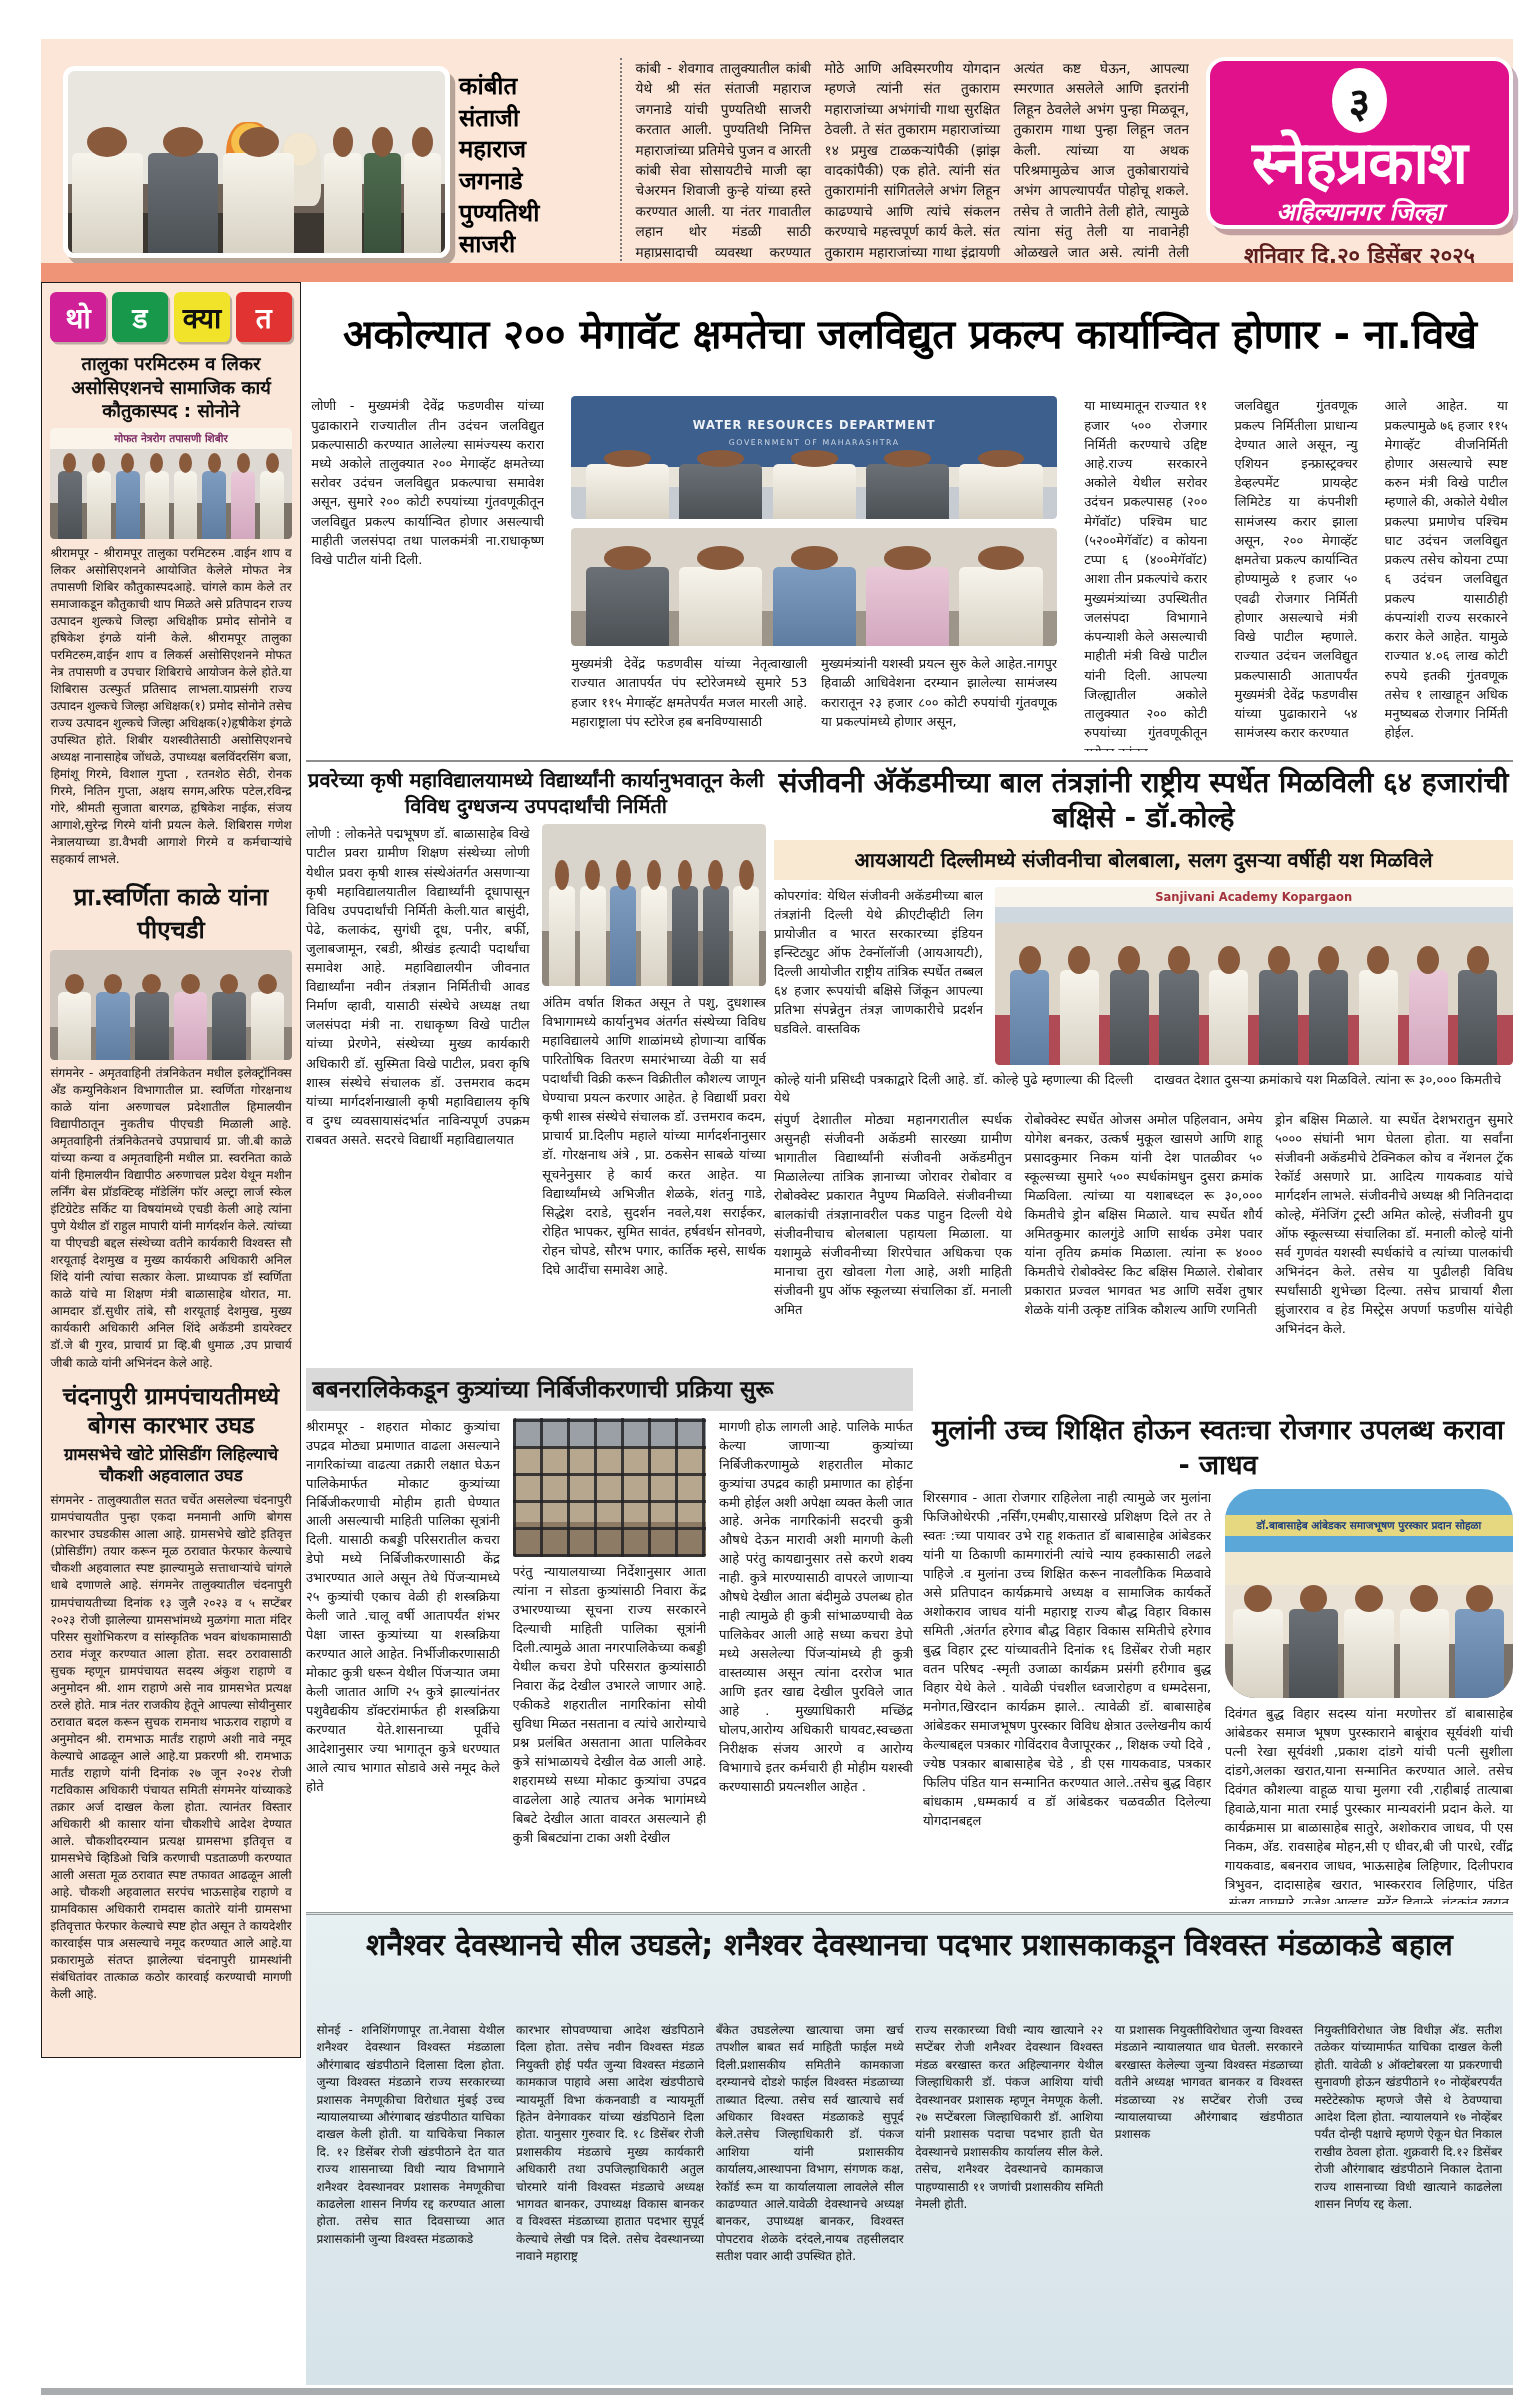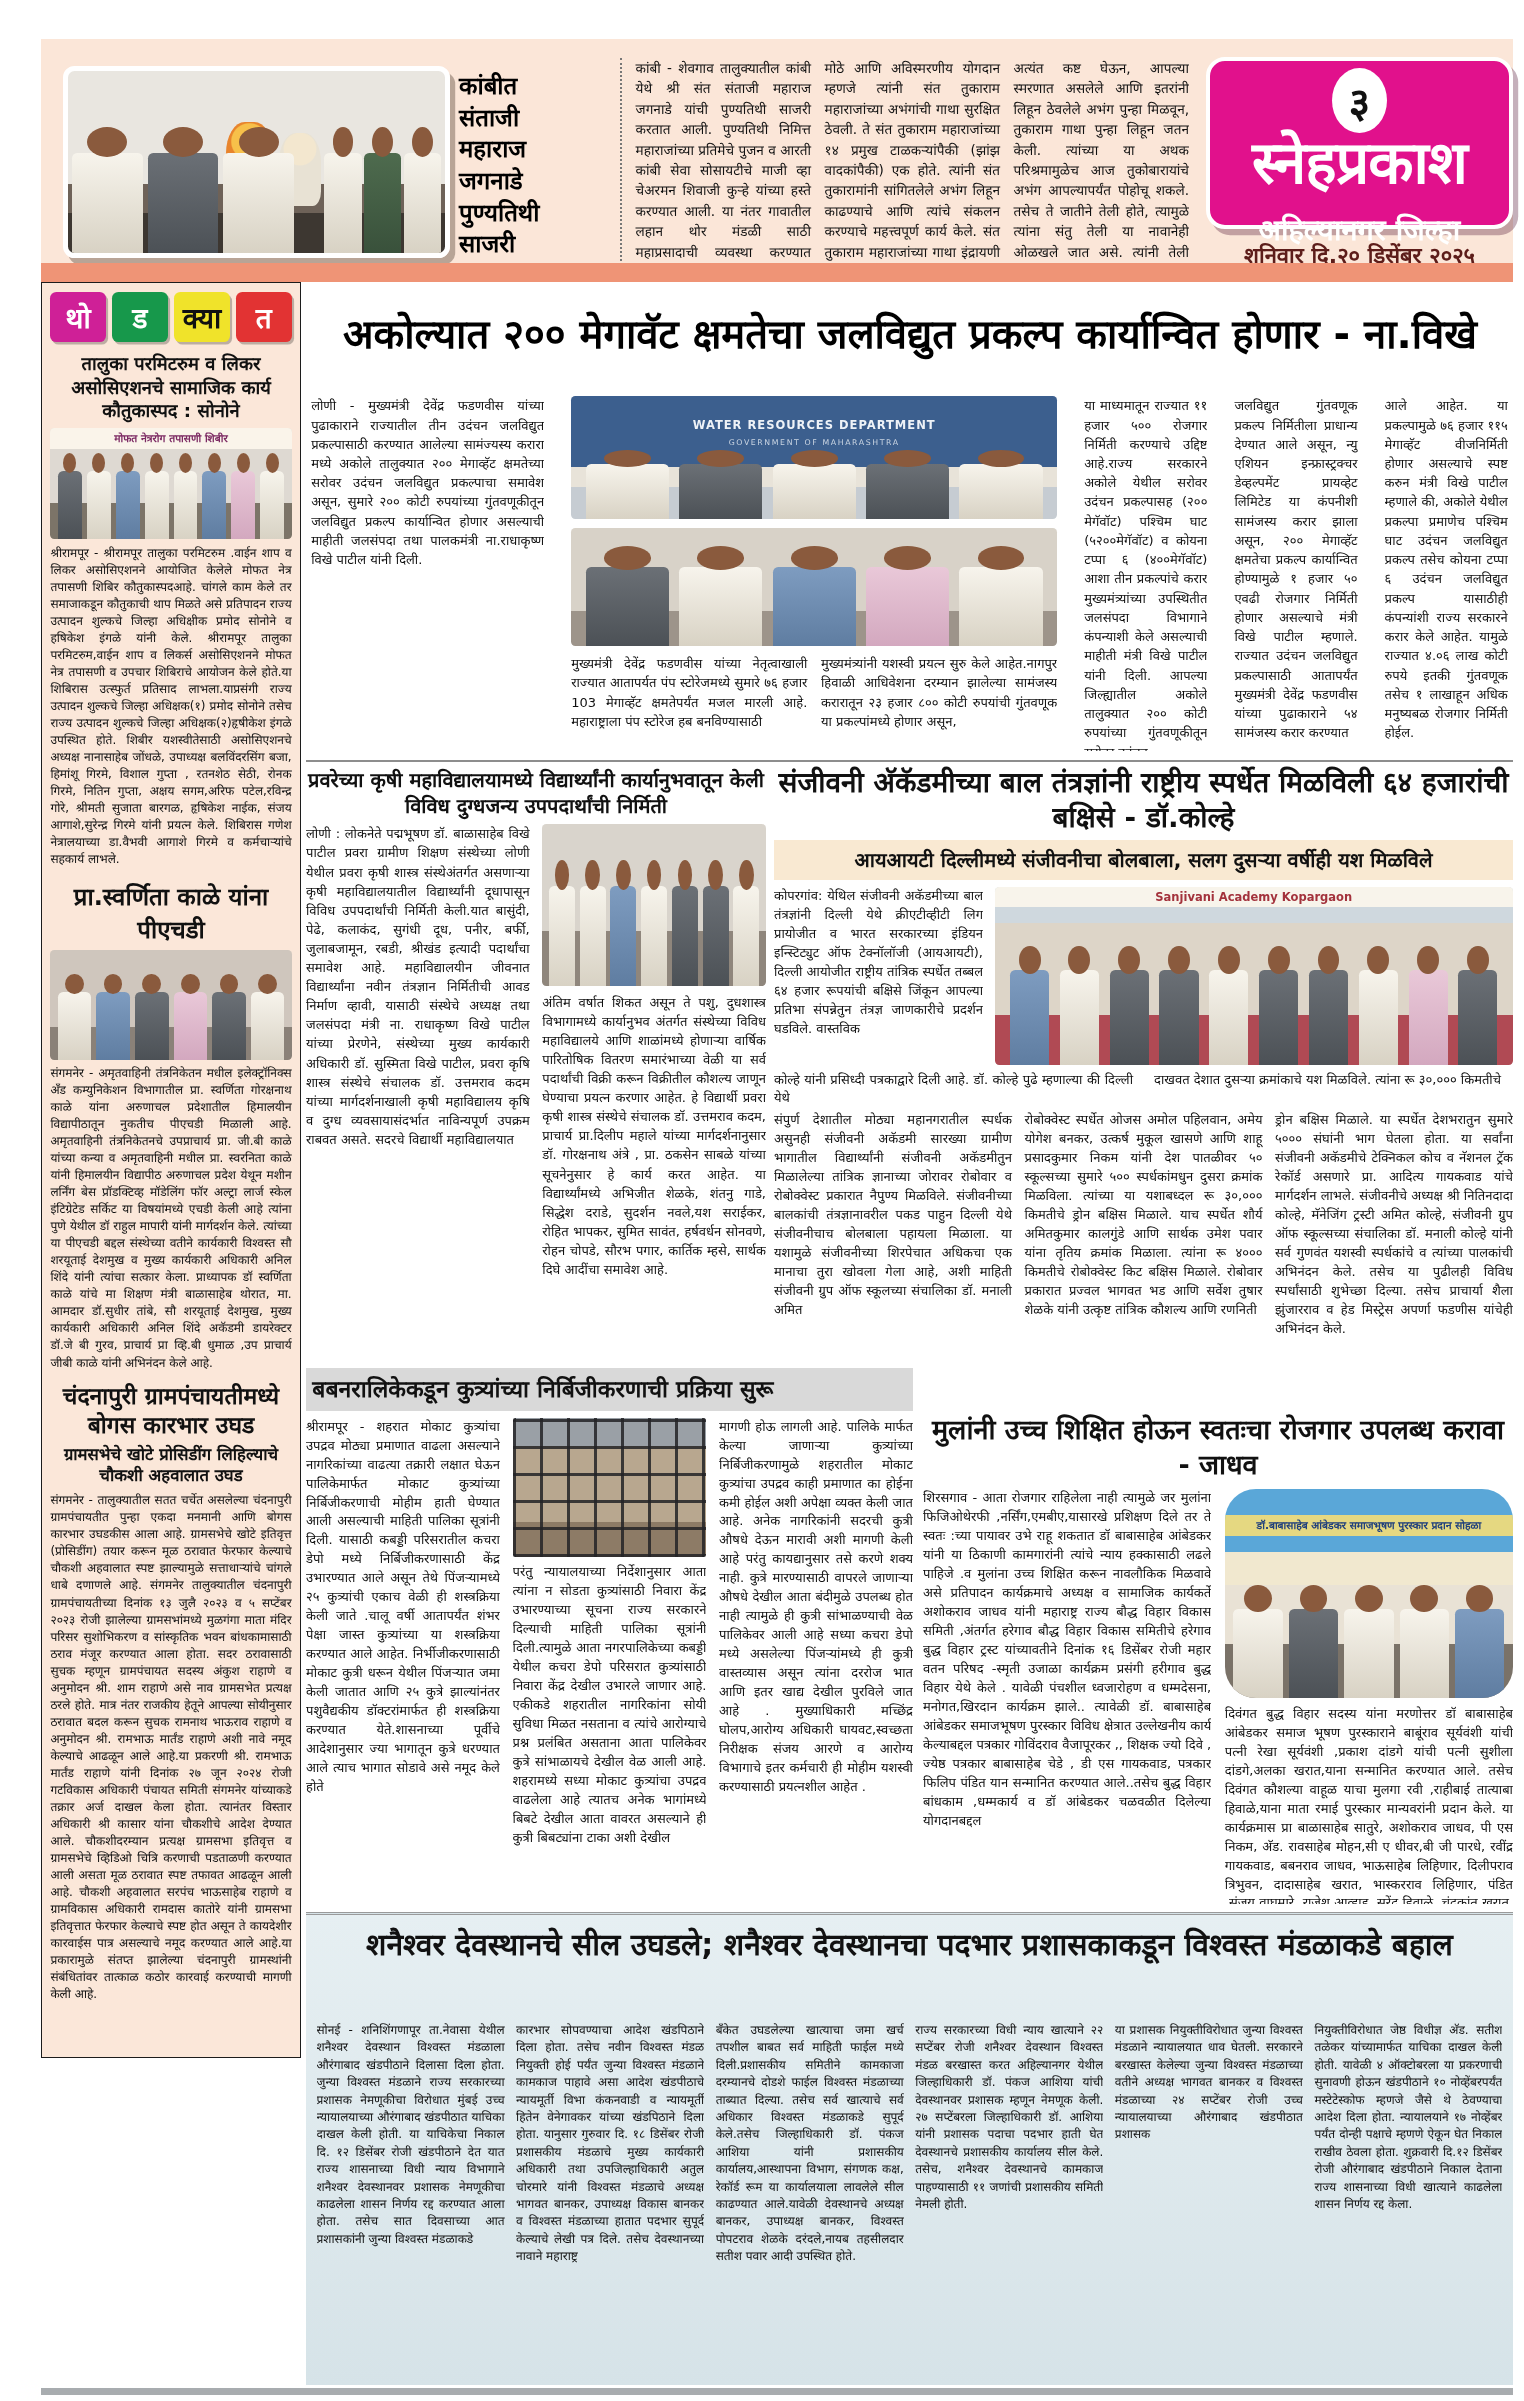--- a/index.html
+++ b/index.html
@@ -24,21 +24,21 @@
     color:#7c2a63;background:rgba(252,246,235,.92);font-weight:bold;}
   .caption-col{font-weight:800;text-align:left;color:#000;}
   .caption-col span{display:block;}
   .topcols{display:flex;gap:13.6px;border-left:2.1px dotted #777;padding-left:13.6px;}
   .topcols p{flex:1;text-align:justify;font-size:13.6px;line-height:1.5;}
   .masthead{background:#e1118c;border:4.2px solid #fff;border-radius:19px;
     box-shadow:5.2px 6.3px 0 rgba(90,30,60,.35);text-align:center;color:#fff;}
   .badge{width:55px;height:65px;background:#fff;color:#111;border-radius:50%;
     margin:7.3px auto 0;font-size:41px;font-weight:800;display:flex;align-items:center;justify-content:center;}
   .mast-title{font-size:59px;font-weight:800;line-height:1.02;letter-spacing:-1px;}
-  .mast-sub{font-size:29px;font-weight:800;margin-top:16px;}
+  .mast-sub{font-size:24px;font-weight:800;margin-top:1px;font-style:italic;}
   .dateline{font-size:22px;font-weight:800;color:#5d1d1a;text-align:center;}
   
   .lead-head{left:306px;top:285px;width:1208px;height:99px;font-size:40px;font-weight:900;
     text-align:center;line-height:99px;white-space:nowrap;overflow:hidden;margin:0;color:#000;}
   
   .sidebar{left:41px;top:282px;width:260px;height:1776px;background:#fbe7d9;border:1.6px solid #1c1c1c;
     padding:9.4px 8.4px;display:flex;flex-direction:column;overflow:hidden;}
   .brief-boxes{display:flex;gap:6.3px;justify-content:center;}
   .bbox{height:50px;border-radius:6.3px;flex:1;display:flex;align-items:center;justify-content:center;
     font-size:28px;font-weight:800;box-shadow:2.1px 2.6px 0 rgba(0,0,0,.25);}
@@ -200,21 +200,21 @@
       <div class="photo" style="height:118px;background:linear-gradient(180deg,#d8d2c8 0 70%,#9d948a 70%);">
         <div class="crowd" style="height:78%;">
           <div class="person dark"></div>
           <div class="person"></div>
           <div class="person blue"></div>
           <div class="person pink"></div>
           <div class="person"></div>
         </div>
       </div>
       <div class="under">
-        <p>मुख्यमंत्री देवेंद्र फडणवीस यांच्या नेतृत्वाखाली राज्यात आतापर्यत पंप स्टोरेजमध्ये सुमारे ७६ हजार 103 मेगाव्हॅट क्षमतेपर्यंत मजल मारली आहे. महाराष्ट्राला पंप स्टोरेज हब बनविण्यासाठी</p>
+        <p>मुख्यमंत्री देवेंद्र फडणवीस यांच्या नेतृत्वाखाली राज्यात आतापर्यत पंप स्टोरेजमध्ये सुमारे 53 हजार ११५ मेगाव्हॅट क्षमतेपर्यंत मजल मारली आहे. महाराष्ट्राला पंप स्टोरेज हब बनविण्यासाठी</p>
         <p>मुख्यमंत्र्यांनी यशस्वी प्रयत्न सुरु केले आहेत.नागपुर हिवाळी आधिवेशना दरम्यान झालेल्या सामंजस्य करारातून २३ हजार ८०० कोटी रुपयांची गुंतवणूक या प्रकल्पांमध्ये होणार असून,</p>
       </div>
     </div>
 
     <p class="ncol">या माध्यमातून राज्यात ११ हजार ५०० रोजगार निर्मिती करण्याचे उद्दिष्ट आहे.राज्य सरकारने अकोले येथील सरोवर उदंचन प्रकल्पासह (२०० मेगॅवॉट) पश्चिम घाट (५२००मेगॅवॉट) व कोयना टप्पा ६ (४००मेगॅवॉट) आशा तीन प्रकल्पांचे करार मुख्यमंत्र्यांच्या उपस्थितीत जलसंपदा विभागाने कंपन्याशी केले असल्याची माहीती मंत्री विखे पाटील यांनी दिली. आपल्या जिल्ह्यातील अकोले तालुक्यात २०० कोटी रुपयांच्या गुंतवणूकीतून सरोवर उदंचन</p>
     <p class="ncol">जलविद्युत गुंतवणूक प्रकल्प निर्मितीला प्राधान्य देण्यात आले असून, न्यु एशियन इन्फ्रास्ट्रक्चर डेव्हल्पमेंट प्रायव्हेट लिमिटेड या कंपनीशी सामंजस्य करार झाला असून, २०० मेगाव्हॅट क्षमतेचा प्रकल्प कार्यान्वित होण्यामुळे १ हजार ५० एवढी रोजगार निर्मिती होणार असल्याचे मंत्री विखे पाटील म्हणाले. राज्यात उदंचन जलविद्युत प्रकल्पासाठी आतापर्यंत मुख्यमंत्री देवेंद्र फडणवीस यांच्या पुढाकाराने ५४ सामंजस्य करार करण्यात</p>
     <p class="ncol">आले आहेत. या प्रकल्पामुळे ७६ हजार ११५ मेगाव्हॅट वीजनिर्मिती होणार असल्याचे स्पष्ट करुन मंत्री विखे पाटील म्हणाले की, अकोले येथील प्रकल्पा प्रमाणेच पश्चिम घाट उदंचन जलविद्युत प्रकल्प तसेच कोयना टप्पा ६ उदंचन जलविद्युत प्रकल्प यासाठीही कंपन्यांशी राज्य सरकारने करार केले आहेत. यामुळे राज्यात ४.०६ लाख कोटी रुपये इतकी गुंतवणूक तसेच १ लाखाहून अधिक मनुष्यबळ रोजगार निर्मिती होईल.</p>
   </section>
 
   <div class="abs hrule"></div>

